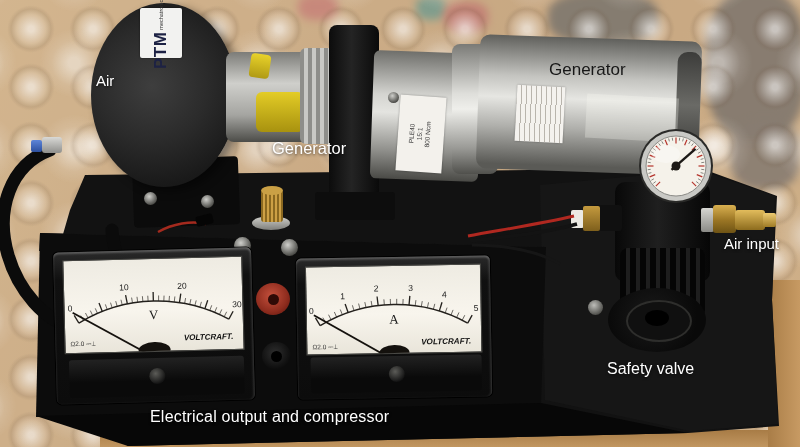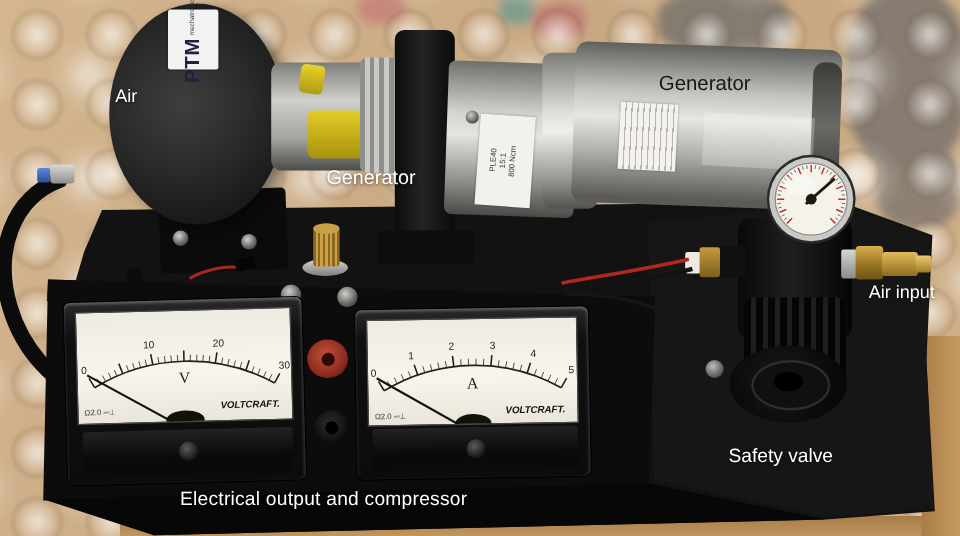--- a/index.html
+++ b/index.html
@@ -133,21 +133,21 @@
     background:repeating-linear-gradient(90deg,#8a6820 0 2px,#cda045 2px 4px);}
   .post-cap{left:261px;top:186px;width:22px;height:9px;border-radius:50%;background:#caa045;}
   .wire-connector{left:196px;top:215px;width:17px;height:10px;background:#050505;
     transform:rotate(-14deg);border-radius:2px;}
   
   .ann{color:#fff;text-shadow:0 1px 3px rgba(0,0,0,.65);font-size:16px;}
   .ann-air-compressor{left:96px;top:72px;width:110px;text-align:left;line-height:17px;font-size:15px;}
   .ann-coupling{left:272px;top:139px;font-size:16.5px;}
   .ann-generator{left:549px;top:60px;font-size:17px;color:#171717;text-shadow:none;}
   .ann-air-input{left:724px;top:235px;font-size:15px;}
-  .ann-safety-valve{left:607px;top:360px;font-size:16px;margin-top:12px;}
+  .ann-safety-valve{left:607px;top:360px;font-size:16px;}
   .ann-electrical{left:150px;top:408px;font-size:16px;letter-spacing:.2px;}
 </style>
 </head>
 <body>
 
 <div class="scene">
 
   <div class="abs cardboard"></div>
   <div class="abs blob blob-teal"></div>
   <div class="abs blob blob-red1"></div>

